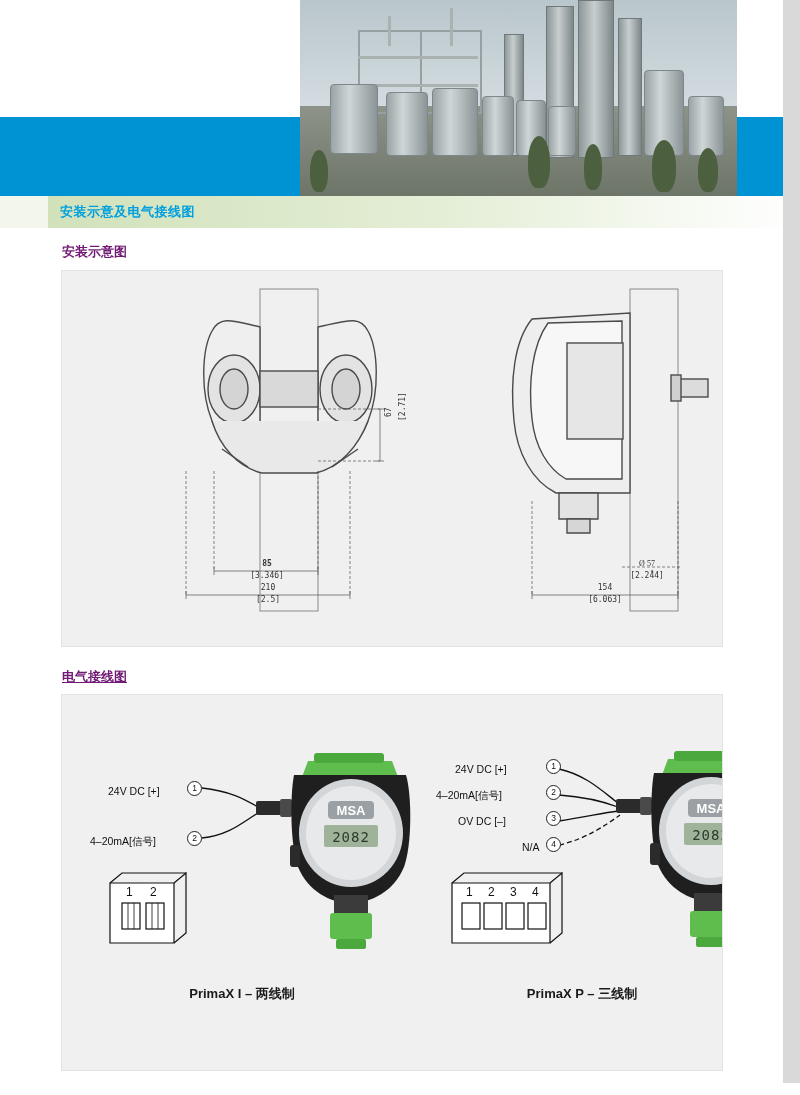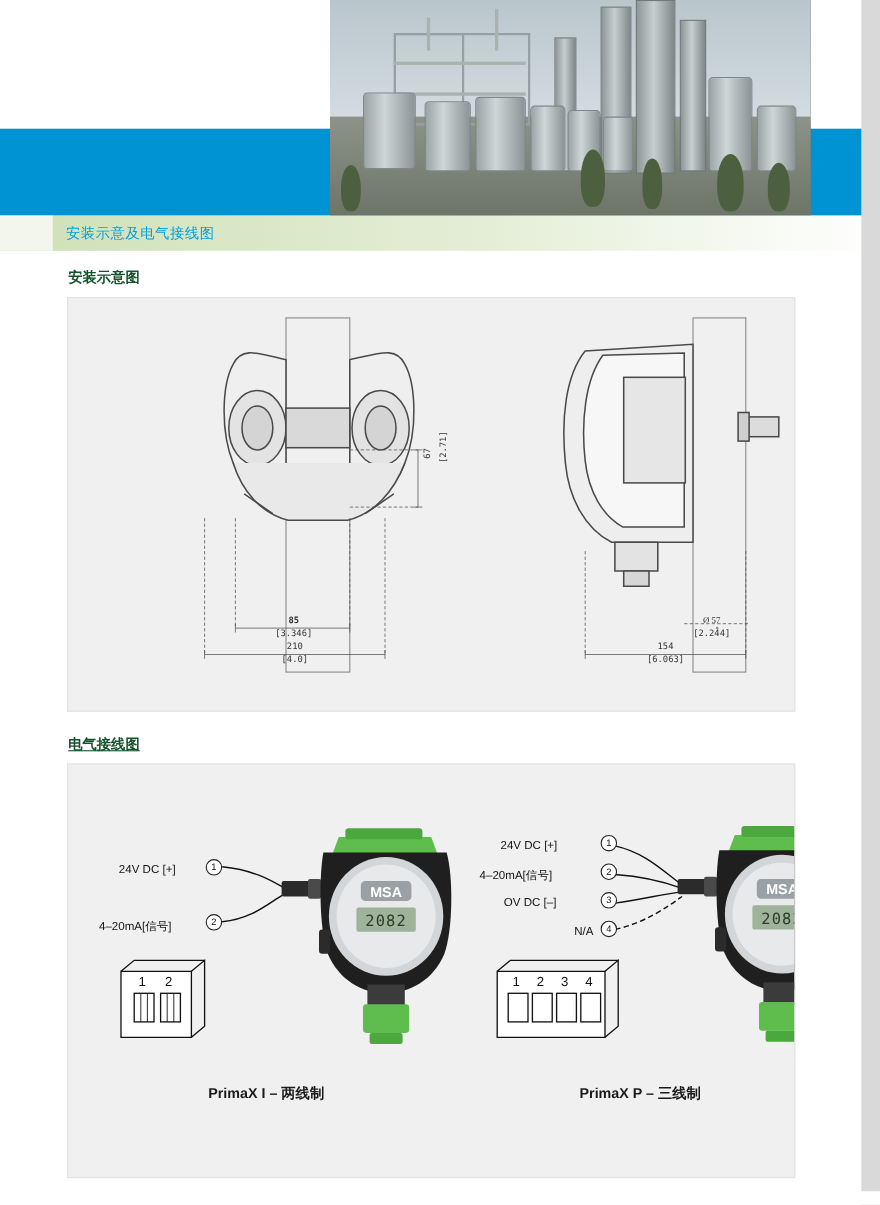--- a/index.html
+++ b/index.html
@@ -29,25 +29,25 @@
   .tree{position:absolute;background:#4c5f3e;border-radius:50% 50% 40% 40%;}
   .struct{position:absolute;border:2px solid #96a0a2;}
   
   .sec-bar{
     position:absolute;left:0;top:196px;width:800px;height:32px;
     background:linear-gradient(90deg,#cfe0b7 0%,#e4eed6 55%,#ffffff 100%);
   }
   .sec-bar .accent{position:absolute;left:0;top:0;width:48px;height:32px;background:#f2f6ec;}
   .sec-bar .txt{
     position:absolute;left:60px;top:7px;
-    font-size:13px;color:#00a0df;font-weight:normal;letter-spacing:.5px;
+    font-size:13px;color:#00a0df;font-weight:bold;letter-spacing:.5px;
   }
   
   .sub-title{
-    position:absolute;left:62px;font-size:13px;color:#14532d;font-weight:bold;
+    position:absolute;left:62px;font-size:13px;color:#701a75;font-weight:bold;
   }
   .panel{
     position:absolute;background:#f0f0f0;border:1px solid #e2e2e2;
   }
   .caption{
     position:absolute;font-size:13px;color:#1a1a1a;font-weight:bold;
     text-align:center;
   }
   .lbl{position:absolute;font-size:10.5px;color:#111;white-space:nowrap;}
   .dim{position:absolute;font-size:8px;color:#333;font-family:"DejaVu Sans Mono",monospace;text-align:center;white-space:nowrap;}
@@ -158,21 +158,21 @@
         <path d="M560 296 L620 296" stroke-dasharray="3 2"></path>
       </g>
     </g>
   </svg>
 
   <div class="dim" style="left:322px;top:146px;transform:rotate(-90deg);transform-origin:left top;">67</div>
   <div class="dim" style="left:336px;top:150px;transform:rotate(-90deg);transform-origin:left top;">[2.71]</div>
   <div class="dim" style="left:175px;top:288px;width:60px;font-weight:bold;">85</div>
   <div class="dim" style="left:175px;top:300px;width:60px;">[3.346]</div>
   <div class="dim" style="left:146px;top:312px;width:120px;">210</div>
-  <div class="dim" style="left:146px;top:324px;width:120px;">[4.0]</div>
+  <div class="dim" style="left:146px;top:324px;width:120px;">[2.5]</div>
 
   <div class="dim" style="left:530px;top:288px;width:110px;font-family:Liberation Serif, serif;">Ø 57</div>
   <div class="dim" style="left:530px;top:300px;width:110px;">[2.244]</div>
   <div class="dim" style="left:483px;top:312px;width:120px;">154</div>
   <div class="dim" style="left:483px;top:324px;width:120px;">[6.063]</div>
 </div>
 
 <div class="sub-title" style="top:668px;text-decoration:underline;">电气接线图</div>
 
 <div class="panel" style="left:61px;top:694px;width:660px;height:375px;">

